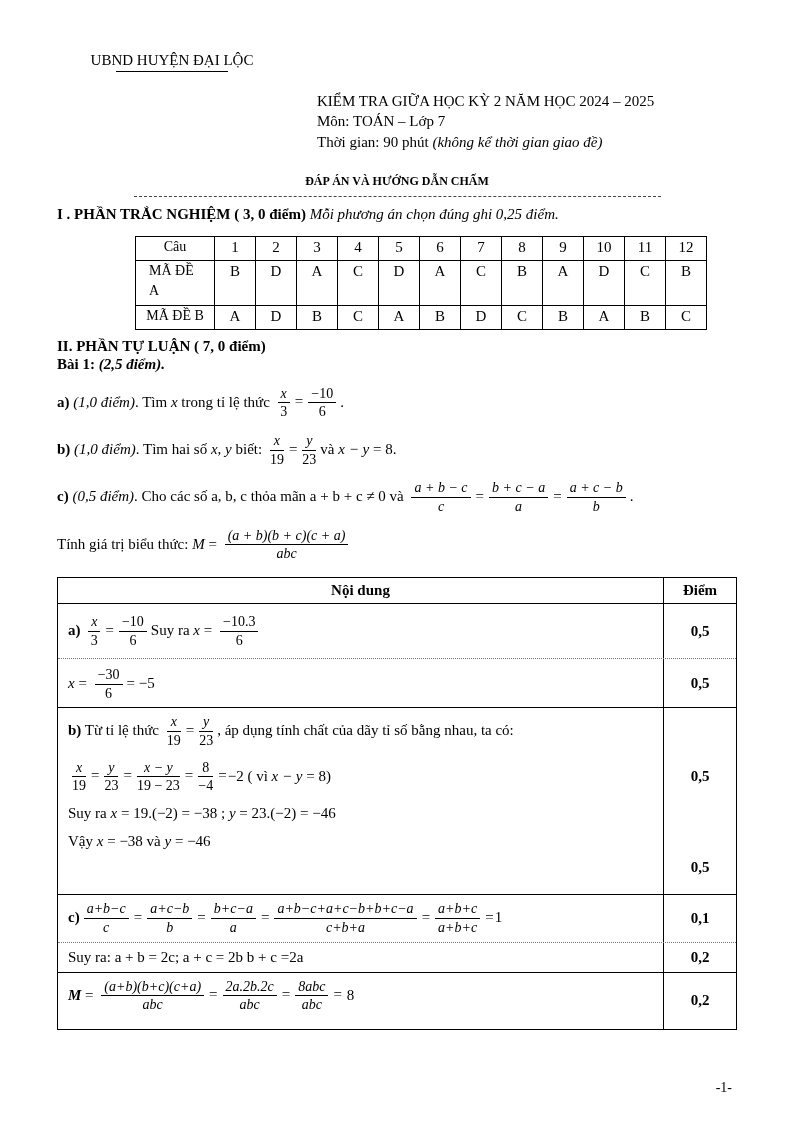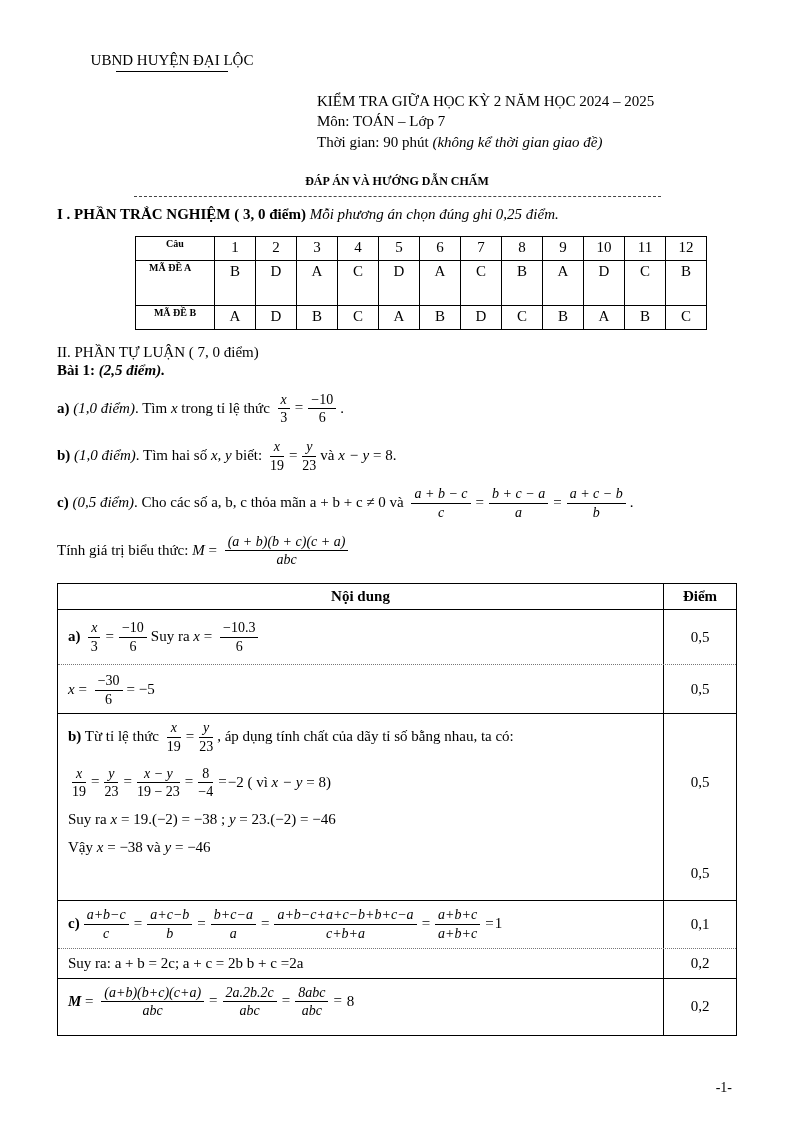--- a/index.html
+++ b/index.html
@@ -15,42 +15,42 @@
   .h-underline{width:112px;border-bottom:1.5px solid #000;margin:1px auto 0;height:0;}
   .it{font-style:italic;}
   .bi{font-style:italic;font-weight:bold;}
   .b{font-weight:bold;}
   .doc-title{text-align:center;font-weight:bold;font-size:12px;margin-top:22px;}
   .dash-line{width:527px;margin:7px auto 0;border-bottom:1.5px dashed #444;height:0;}
   .sec1{margin:9px 0 0;}
   
   table.mc{border-collapse:collapse;margin:13px 0 0 78px;text-align:center;}
   table.mc td{border:1px solid #000;padding:0 2px;height:23px;vertical-align:top;line-height:1.45;}
-  table.mc td.lab{width:74px;font-weight:bold;font-size:10px;}
+  table.mc td.lab{width:74px;font-weight:normal;font-size:14px;}
   table.mc td.c{width:36px;}
   table.mc tr.ra td{height:44px;}
   .wrapA{display:inline-block;width:52px;text-align:left;}
   .nowrap{white-space:nowrap;}
-  .sec2{font-weight:normal;margin:14px 0 0;}
+  .sec2{font-weight:bold;margin:8px 0 0;}
   .bai{margin:1px 0 0;}
   .part{margin:13px 0 0;}
   
   .frac{display:inline-flex;flex-direction:column;vertical-align:middle;text-align:center;
         margin:0 4px;line-height:1.12;font-size:14px;}
   .frac .fn{border-bottom:1px solid #000;padding:0 3px 1px;display:block;}
   .frac .fd{padding-top:1px;display:block;}
   .mv{font-style:italic;}
   .eq{margin:0 1px;}
   
   .sol{border:1.5px solid #000;margin-top:15px;}
   .sol-row{display:flex;align-items:stretch;border-top:1px solid #000;}
   .sol-row:first-child{border-top:none;}
   .sol-row.dot{border-top:1px dotted #777;}
   .sol-content{flex:1;border-right:1px solid #000;padding:6px 10px;}
-  .sol-point{width:72px;display:flex;align-items:center;justify-content:center;}
+  .sol-point{width:72px;display:flex;align-items:center;justify-content:center;font-weight:bold;}
   .sol-head .sol-content{text-align:center;font-weight:bold;padding:4px;}
   .sol-head .sol-point{font-weight:bold;}
   .r-a1{min-height:54px;} .r-a1 .sol-content{display:flex;align-items:center;flex-wrap:wrap;}
   .r-a2{min-height:48px;} .r-a2 .sol-content{display:flex;align-items:center;}
   .r-a1 .sol-content{display:block;padding-top:10px;}
   .r-a2 .sol-content{display:block;padding-top:8px;}
   .r-b{min-height:186px;}
   .r-c1{min-height:46px;} .r-c2{min-height:28px;} .r-m{min-height:56px;}
   .sol-point.dual{flex-direction:column;justify-content:space-between;padding:60px 0 18px;}
   .line{display:block;}

